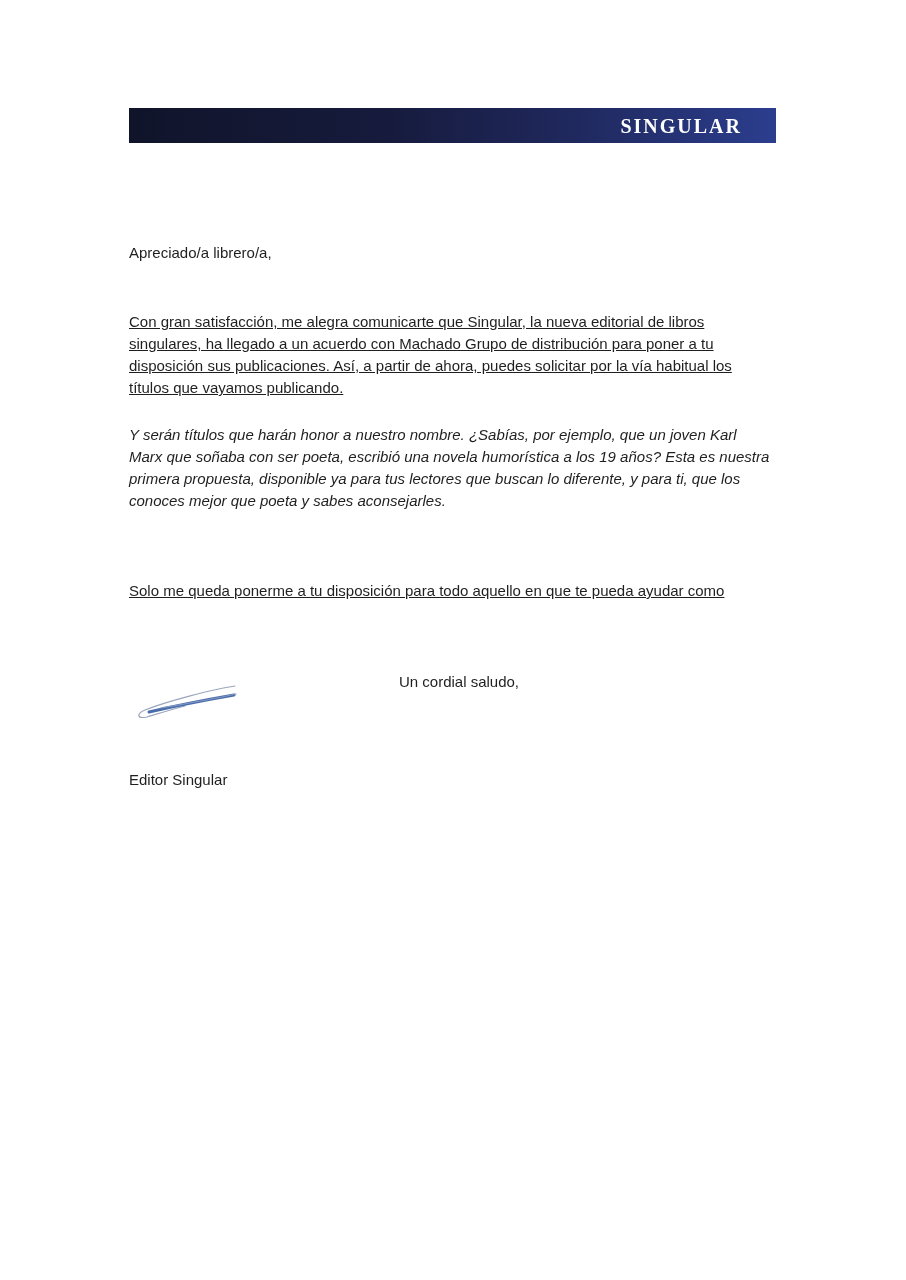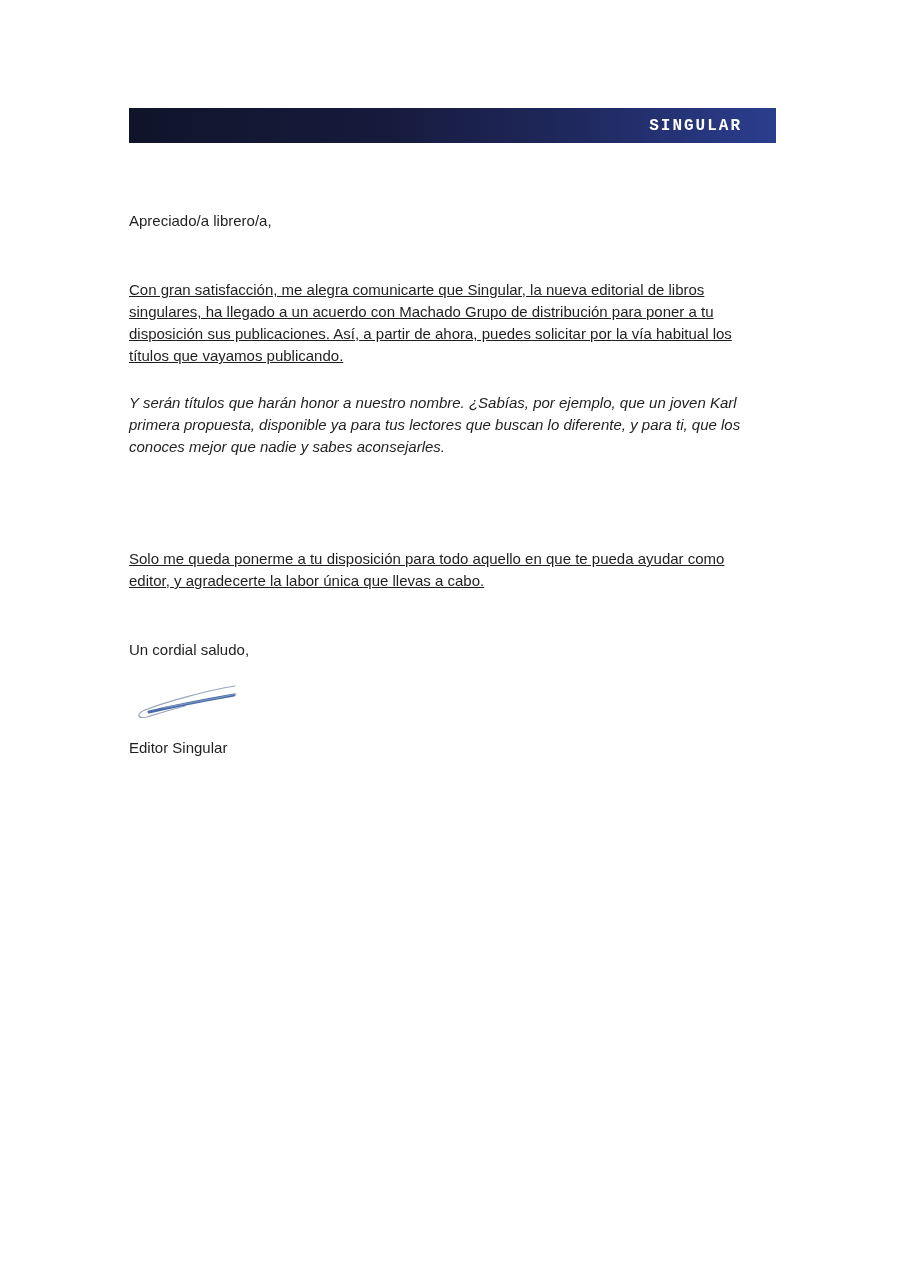--- a/index.html
+++ b/index.html
@@ -24,39 +24,40 @@
     height: 35px;
     background: linear-gradient(90deg, #10142a 0%, #161b3d 40%, #20295f 70%, #2b3e8e 100%);
     display: flex;
     align-items: center;
     justify-content: flex-end;
     padding-right: 34px;
     box-sizing: border-box;
   }
   .brand-banner .brand-text {
     color: #ffffff;
-    font-size: 16px;
+    font-size: 20px;
     font-weight: 700;
     letter-spacing: 2px;
     line-height: 1;
-    font-family: Liberation Mono, monospace;
+    font-family: Liberation Serif, serif;
   }
   .letter-block {
     position: absolute;
     left: 129px;
     width: 660px;
     font-size: 15px;
     line-height: 22px;
     white-space: nowrap;
+    margin-top: 32px;
   }
   .salutation   { top: 210px; }
   .paragraph-1  { top: 279px; text-decoration: underline; }
   .paragraph-2  { top: 392px; font-style: italic; }
   .paragraph-3  { top: 548px; text-decoration: underline; }
-  .closing      { top: 639px; }
+  .closing      { top: 639px; text-align: center; }
   .signature-block { top: 737px; }
   .signature-art {
     position: absolute;
     left: 131px;
     top: 678px;
     width: 110px;
     height: 48px;
   }
 </style>
 </head>
@@ -72,27 +73,27 @@
 
   <div class="letter-block paragraph-1">
     <div>Con gran satisfacción, me alegra comunicarte que Singular, la nueva editorial de libros</div>
     <div>singulares, ha llegado a un acuerdo con Machado Grupo de distribución para poner a tu</div>
     <div>disposición sus publicaciones. Así, a partir de ahora, puedes solicitar por la vía habitual los</div>
     <div>títulos que vayamos publicando.</div>
   </div>
 
   <div class="letter-block paragraph-2">
     <div>Y serán títulos que harán honor a nuestro nombre. ¿Sabías, por ejemplo, que un joven Karl</div>
+    <div>Marx que soñaba con ser poeta, escribió una novela humorística a los 19 años? Esta es nuestra</div>
     <div>primera propuesta, disponible ya para tus lectores que buscan lo diferente, y para ti, que los</div>
-    <div>conoces mejor que nadie y sabes aconsejarles.</div>
+    <div>conoces mejor que poeta y sabes aconsejarles.</div>
   </div>
 
   <div class="letter-block paragraph-3">
     <div>Solo me queda ponerme a tu disposición para todo aquello en que te pueda ayudar como</div>
-    <div>editor, y agradecerte la labor única que llevas a cabo.</div>
   </div>
 
   <div class="letter-block closing">Un cordial saludo,</div>
 
   <svg class="signature-art" viewBox="0 0 110 48" aria-hidden="true">
     <path d="M104 8 C 82 11, 34 24, 14 32 C 5 36, 6 41, 16 39 C 26 36, 42 31, 54 28" fill="none" stroke="#9aa6bd" stroke-width="1.2" stroke-linecap="round"></path>
     <path d="M18 34 C 44 28, 80 21, 103 17" fill="none" stroke="#4a6caa" stroke-width="3" stroke-linecap="round"></path>
     <path d="M30 30 C 58 25, 88 20, 105 16" fill="none" stroke="#7e97c2" stroke-width="1.2" stroke-linecap="round"></path>
   </svg>
 

